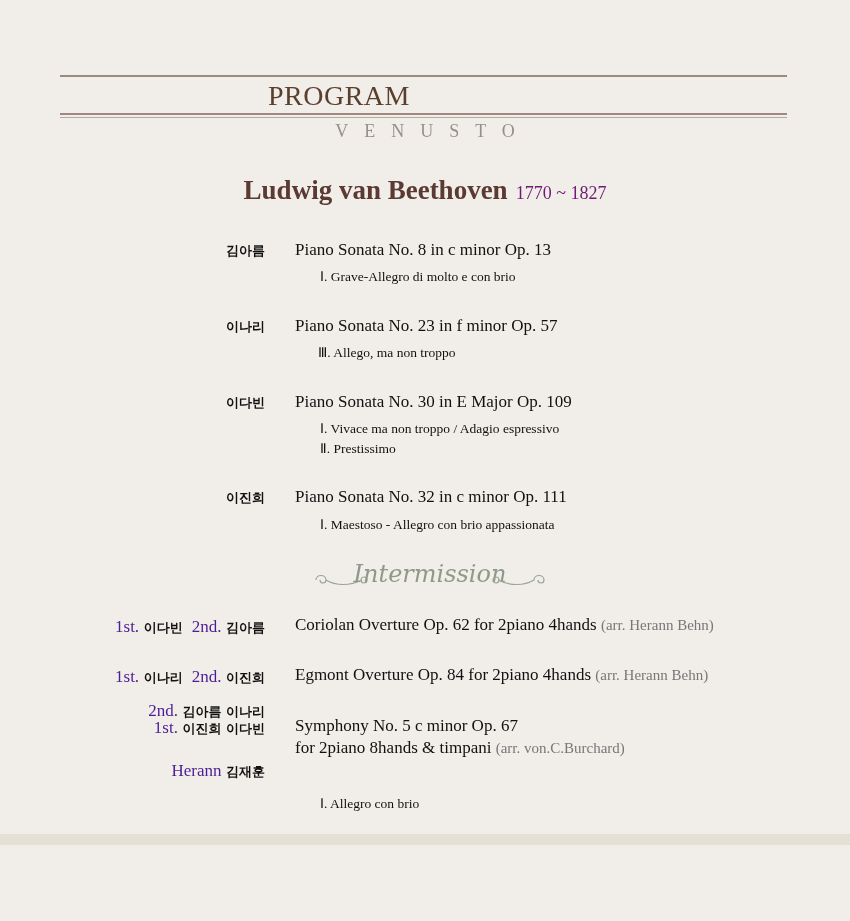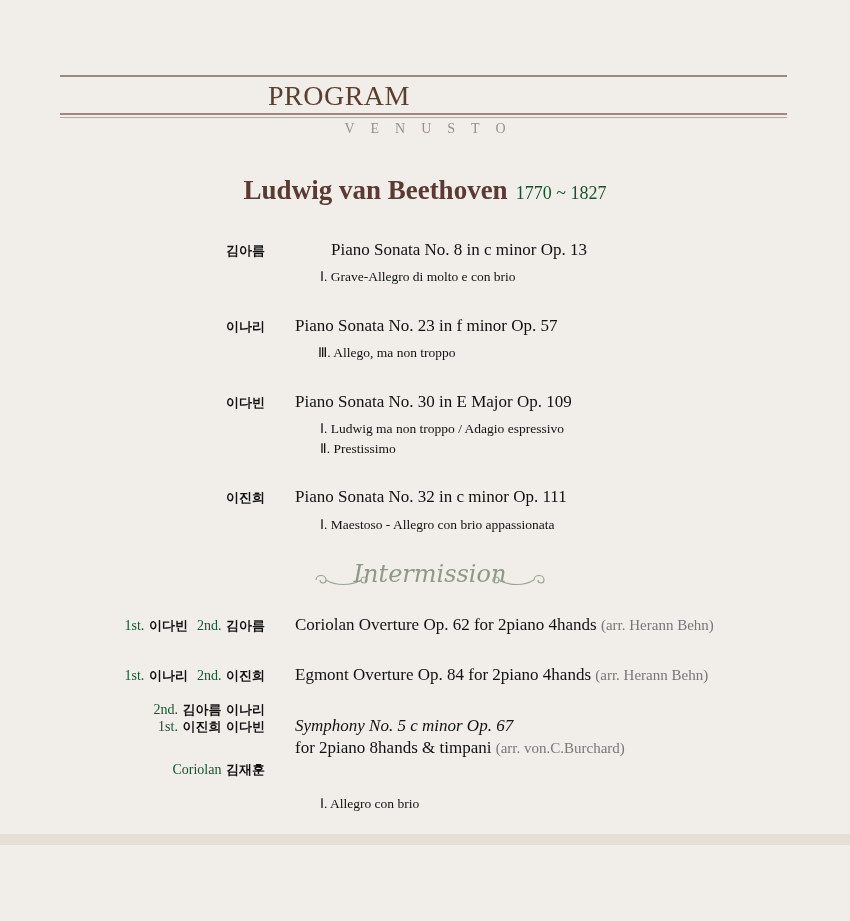--- a/index.html
+++ b/index.html
@@ -1,25 +1,25 @@
 <!DOCTYPE html>
 <html><head>
 <meta charset="utf-8">
 <style>
   html, body { margin:0; padding:0; }
   body { width:850px; height:921px; background:#f1eee9; position:relative; overflow:hidden; font-family:"Liberation Serif", serif; color:#111; }
   .rule { position:absolute; left:60px; width:727px; height:2px; background:#9c8a80; }
   .rule.light { height:1px; background:#b7a79e; }
   .title { position:absolute; left:0; width:678px; top:80px; text-align:center; font-size:28px; color:#5a3f2f; letter-spacing:0.5px; }
-  .sub { position:absolute; left:0; width:850px; top:121px; text-align:center; font-size:14px; color:#9a8e88; letter-spacing:16px; padding-left:16px; box-sizing:border-box; }
+  .sub { position:absolute; left:0; width:850px; top:121px; text-align:center; font-size:18px; color:#9a8e88; letter-spacing:16px; padding-left:16px; box-sizing:border-box; }
   .composer { position:absolute; left:0; width:850px; top:175px; text-align:center; }
   .composer .name { font-size:27px; font-weight:bold; color:#5b3a33; }
-  .composer .years { font-size:18px; color:#14532d; margin-left:4px; }
+  .composer .years { font-size:18px; color:#701a75; margin-left:4px; }
   .perf { position:absolute; right:585px; text-align:right; font-family:"DejaVu Sans", sans-serif; font-size:13px; font-weight:bold; color:#111; white-space:nowrap; }
-  .perf .lab { font-family:"Liberation Serif", serif; font-weight:normal; color:#14532d; font-size:14px; }
+  .perf .lab { font-family:"Liberation Serif", serif; font-weight:normal; color:#4c1d95; font-size:17px; }
   .work { position:absolute; left:295px; font-size:17px; color:#111; white-space:nowrap; }
   .work .arr { color:#777; font-size:15px;font-family:Liberation Serif, serif; }
   .mvt { position:absolute; left:320px; font-size:13.5px; color:#111; white-space:nowrap; }
   .inter { position:absolute; left:310px; top:560px; width:240px; height:34px; }
   .inter-text { position:absolute; left:0; width:240px; top:0; text-align:center; font-family:"DejaVu Serif", serif; font-style:italic; font-size:24px; color:#8e9a88; }
   .band { position:absolute; left:0; top:834px; width:850px; height:11px; background:#e4e0d5; }
 </style>
 </head>
 <body>
 
@@ -28,30 +28,30 @@
 <div class="rule" style="top:113px;"></div>
 <div class="rule light" style="top:117px;"></div>
 <div class="sub">VENUSTO</div>
 
 <div class="composer">
   <span class="name">Ludwig van Beethoven</span>
   <span class="years">1770 ~ 1827</span>
 </div>
 
 <div class="perf" style="top:242px;">김아름</div>
-<div class="work" style="top:240px;margin-left:36px;">Piano Sonata No. 8 in c minor Op. 13</div>
+<div class="work" style="top:240px;">Piano Sonata No. 8 in c minor Op. 13</div>
 <div class="mvt" style="top:268px;">Ⅰ. Grave-Allegro di molto e con brio</div>
 
 <div class="perf" style="top:318px;">이나리</div>
 <div class="work" style="top:316px;">Piano Sonata No. 23 in f minor Op. 57</div>
 <div class="mvt" style="top:344px; left:318px;">Ⅲ. Allego, ma non troppo</div>
 
 <div class="perf" style="top:394px;">이다빈</div>
 <div class="work" style="top:392px;">Piano Sonata No. 30 in E Major Op. 109</div>
-<div class="mvt" style="top:420px;">Ⅰ. Ludwig ma non troppo / Adagio espressivo</div>
+<div class="mvt" style="top:420px;">Ⅰ. Vivace ma non troppo / Adagio espressivo</div>
 <div class="mvt" style="top:440px;">Ⅱ. Prestissimo</div>
 
 <div class="perf" style="top:489px;">이진희</div>
 <div class="work" style="top:487px;">Piano Sonata No. 32 in c minor  Op. 111</div>
 <div class="mvt" style="top:516px;">Ⅰ. Maestoso - Allegro con brio appassionata</div>
 
 <div class="inter">
   <svg width="58" height="20" viewBox="0 0 58 20" style="position:absolute; left:2px; top:10px;">
     <path d="M4 10 C4 4, 14 4, 14 10 C14 14, 8 14, 8 10 M14 10 C24 16, 38 16, 50 10" fill="none" stroke="#9aa593" stroke-width="1.2"></path>
     <circle cx="52" cy="10" r="3" fill="none" stroke="#9aa593" stroke-width="1.2"></circle>
@@ -87,23 +87,23 @@
 
 <div class="perf" style="top:718px;">
   <span class="lab">1st.</span>
   <span>이진희 이다빈</span>
 </div>
 <div class="perf" style="top:701px;">
   <span class="lab">2nd.</span>
   <span>김아름 이나리</span>
 </div>
 <div class="perf" style="top:761px;">
-  <span class="lab">Coriolan</span>
+  <span class="lab">Herann</span>
   <span>김재훈</span>
 </div>
-<div class="work" style="top:716px;font-style:italic;">Symphony No. 5 c minor Op. 67</div>
+<div class="work" style="top:716px;">Symphony No. 5 c minor Op. 67</div>
 <div class="work" style="top:738px;">
   <span>for 2piano 8hands &amp; timpani</span>
   <span class="arr">(arr. von.C.Burchard)</span>
 </div>
 <div class="mvt" style="top:767px;margin-top:28px;">Ⅰ. Allegro con brio</div>
 
 <div class="band"></div>
 
 </body></html>

